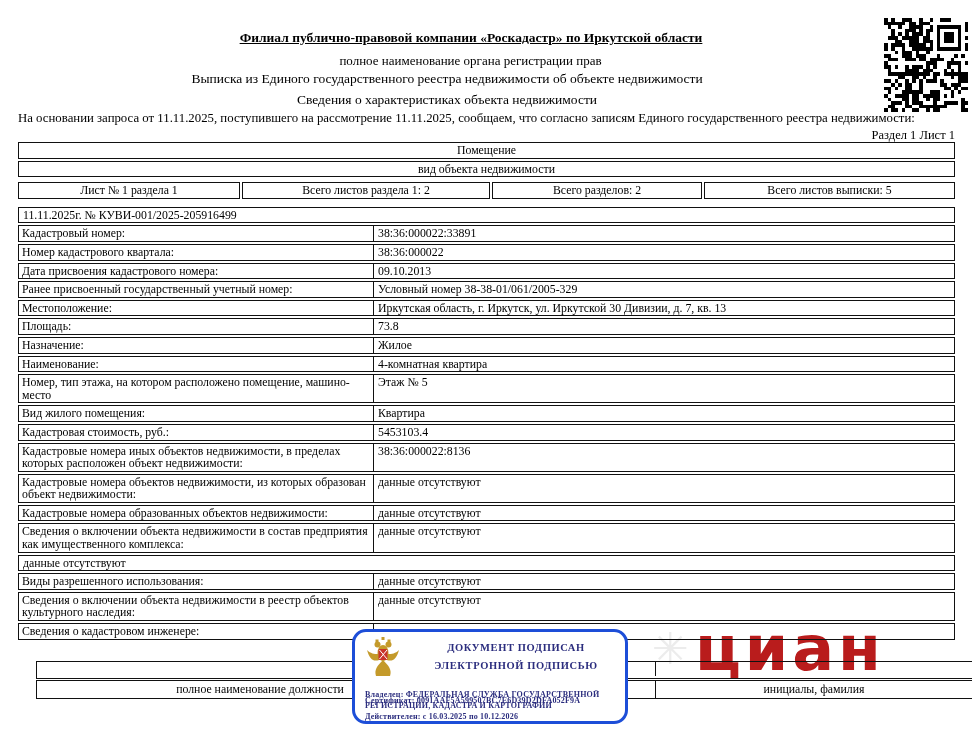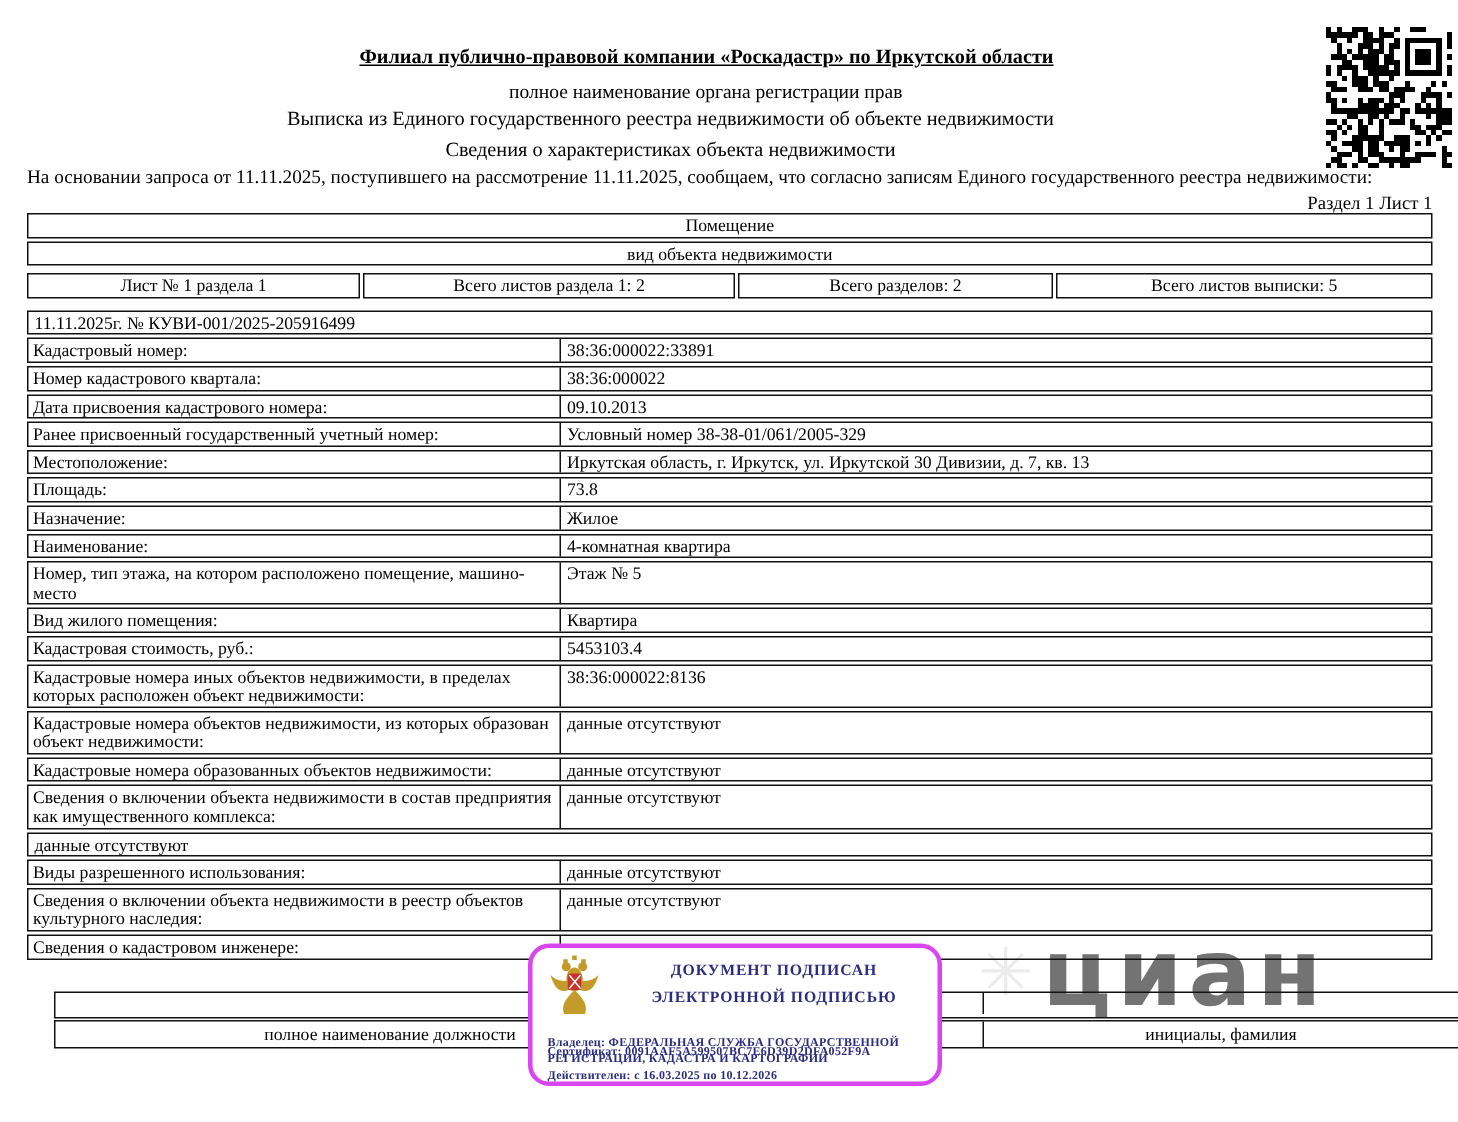--- a/index.html
+++ b/index.html
@@ -37,24 +37,24 @@
   .sig-row{display:flex;border:1px solid #111;}
   .sig-row.labels{margin-top:1px;}
   .sig-c1{width:446px;border-right:1px solid #111;text-align:center;padding:1px 0;}
   .sig-c2{width:171px;border-right:1px solid #111;}
   .sig-c3{flex:1;text-align:center;padding:1px 0;}
   .sig-row.blank .sig-c1,.sig-row.blank .sig-c2,.sig-row.blank .sig-c3{height:14px;}
   
   .watermark{position:absolute;left:652px;top:588px;width:310px;height:120px;z-index:0;
     display:flex;align-items:center;color:#ececec;user-select:none;}
   .wm-star{font-family:"DejaVu Sans", sans-serif;font-size:44px;color:#ececec;margin-right:6px;}
-  .wm-text{font-family:"DejaVu Sans", sans-serif;font-weight:bold;font-size:62px;letter-spacing:4px;color:#737373;}
+  .wm-text{font-family:"DejaVu Sans", sans-serif;font-weight:bold;font-size:62px;letter-spacing:4px;color:#b91c1c;}
   
   .stamp{position:absolute;left:352px;top:629px;width:276px;height:95px;box-sizing:border-box;
-    border:3px solid #d946ef;border-radius:14px;background:#fff;z-index:3;color:#2b2d7e;}
+    border:3px solid #1d4ed8;border-radius:14px;background:#fff;z-index:3;color:#2b2d7e;}
   .stamp-emblem{position:absolute;left:11px;top:4px;width:34px;height:42px;}
   .stamp-l1{position:absolute;left:58px;right:6px;top:10px;text-align:center;
     font-size:10.5px;font-weight:bold;letter-spacing:0.6px;}
   .stamp-l2{position:absolute;left:58px;right:6px;top:28px;text-align:center;
     font-size:10.5px;font-weight:bold;letter-spacing:0.6px;}
   .stamp-cert{position:absolute;left:10px;top:47px;font-size:8px;font-weight:bold;letter-spacing:0.2px;margin-top:17px;}
   .stamp-owner{position:absolute;left:10px;top:58px;width:252px;font-size:8px;font-weight:bold;line-height:10.5px;letter-spacing:0.2px;}
   .stamp-valid{position:absolute;left:10px;top:80px;font-size:8px;font-weight:bold;letter-spacing:0.2px;}
 </style>
 </head>

